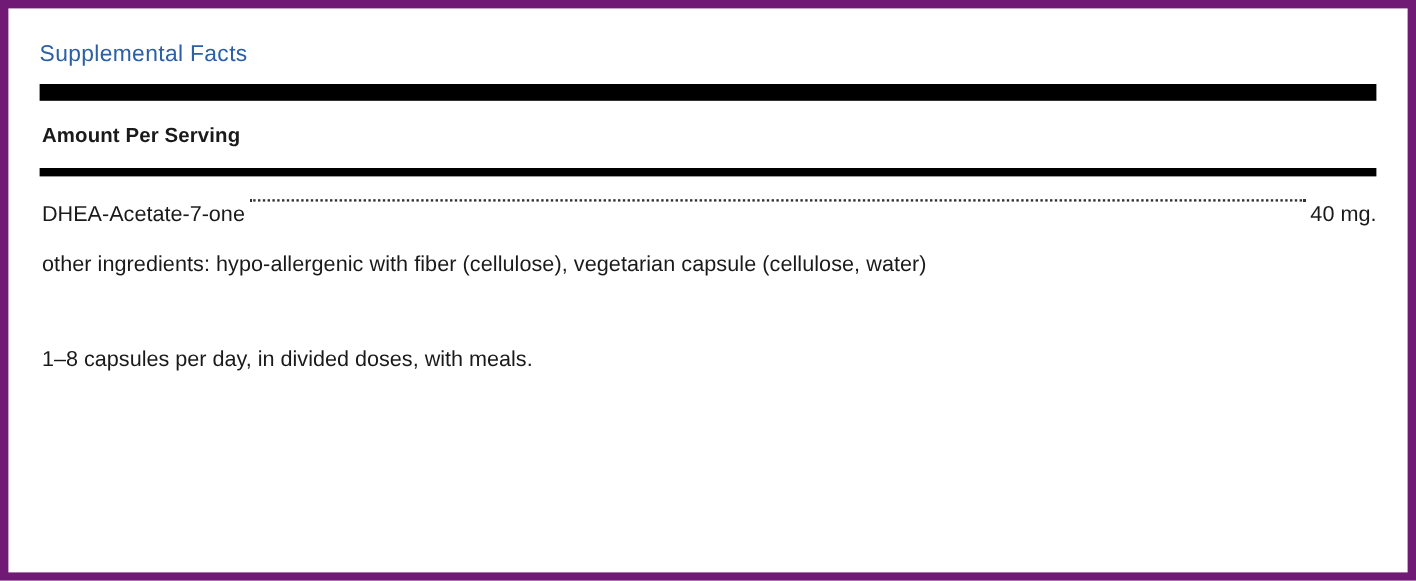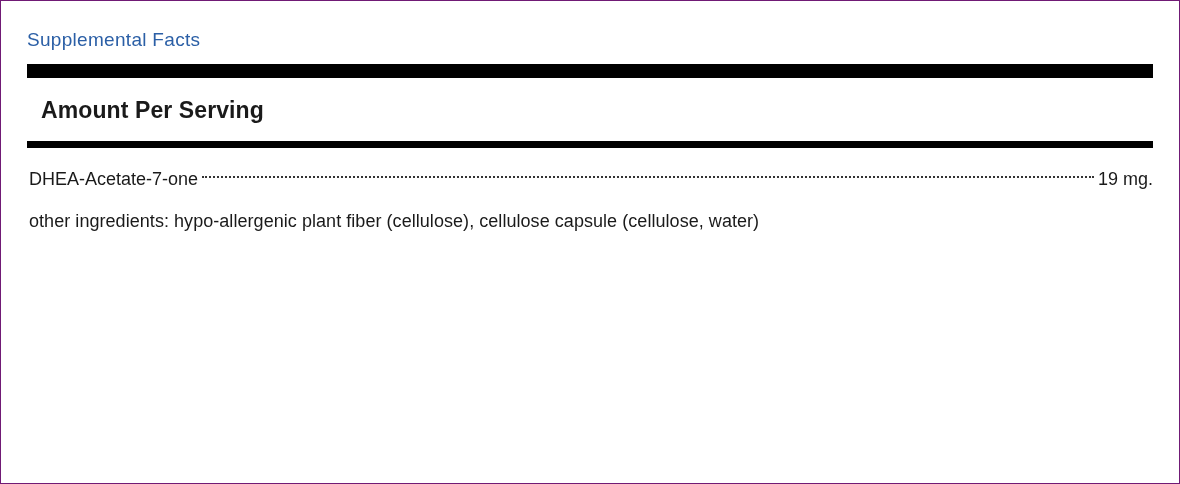--- a/index.html
+++ b/index.html
@@ -12,21 +12,21 @@
     height: 484px;
     font-family: "Liberation Sans", sans-serif;
     color: #1a1a1a;
     overflow: hidden;
   }
   .panel {
     position: relative;
     box-sizing: border-box;
     width: 1180px;
     height: 484px;
-    border: 1px solid #701a75;
+    border: 7px solid #701a75;
     padding: 0 26px;
   }
   .sf-title {
     font-size: 19px;
     color: #2b5fa6;
     letter-spacing: 0.3px;
     padding-top: 28px;
     padding-bottom: 13px;
     font-weight: 400;
   }
@@ -34,34 +34,33 @@
     height: 14px;
     background: #000000;
     margin: 0;
   }
   .rule-medium {
     height: 7px;
     background: #000000;
     margin: 0;
   }
   .amount-row {
-    font-size: 23px;
+    font-size: 17px;
     font-weight: bold;
     padding: 19px 0 17px 2px;
     letter-spacing: 0.1px;
-    margin-left: 12px;
   }
   .contains-line {
     font-size: 18px;
     padding: 22px 0 0 2px;
     letter-spacing: 0.1px;
   }
   .ingredient-row {
     display: flex;
-    align-items: center;
+    align-items: flex-start;
     padding: 21px 0 0 2px;
     font-size: 18px;
   }
   .ingredient-name {
     white-space: nowrap;
   }
   .dot-leader {
     flex: 1 1 auto;
     margin: 0 4px;
     position: relative;
@@ -97,20 +96,21 @@
   <div class="rule-thick"></div>
 
   <div class="amount-row">Amount Per Serving</div>
 
   <div class="rule-medium"></div>
 
 
   <div class="ingredient-row">
     <span class="ingredient-name">DHEA-Acetate-7-one</span>
     <span class="dot-leader"></span>
-    <span class="ingredient-amount">19 mg.</span>
+    <span class="ingredient-amount">40 mg.</span>
   </div>
 
-  <div class="other-ingredients">other ingredients: hypo-allergenic plant fiber (cellulose), cellulose capsule (cellulose, water)</div>
+  <div class="other-ingredients">other ingredients: hypo-allergenic with fiber (cellulose), vegetarian capsule (cellulose, water)</div>
 
 
+  <div class="directions">1–8 capsules per day, in divided doses, with meals.</div>
 
 </div>
 
 </body></html>

